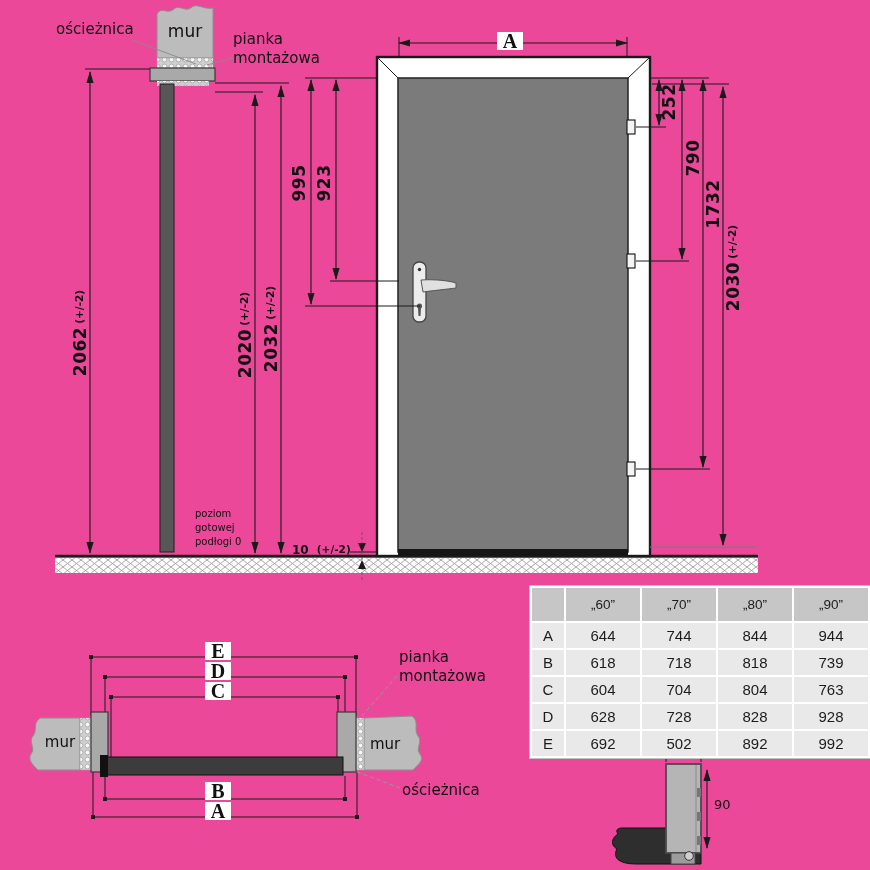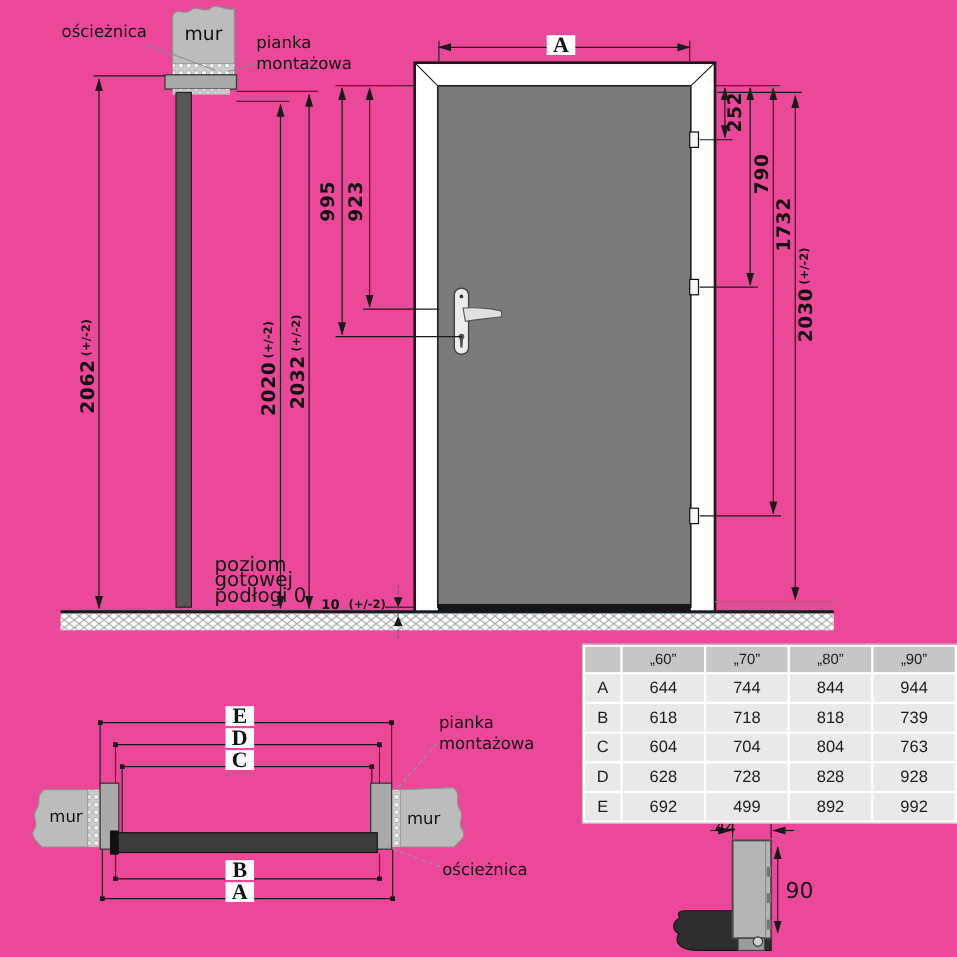--- a/index.html
+++ b/index.html
@@ -2,32 +2,32 @@
 <html><head>
 <meta charset="utf-8">
 <title>Door installation diagram</title>
 <style>
   html,body{margin:0;padding:0;background:#fff;}
   #canvas{position:relative;width:870px;height:870px;background:#ec4899;overflow:hidden;
           font-family:"DejaVu Sans",sans-serif;color:#111;}
   svg{position:absolute;left:0;top:0;}
   .lbl{position:absolute;white-space:nowrap;color:#111;}
   .f15{font-size:15px;line-height:19px;}
-  .f13{font-size:18px;line-height:14px;}
+  .f13{font-size:10px;line-height:14px;}
   .f16{font-size:15px;}
   .rot{display:flex;align-items:center;justify-content:center;transform:rotate(-90deg);height:22px;}
   .dimnum{font-weight:700;font-size:17px;letter-spacing:.5px;font-family:"DejaVu Sans",sans-serif;}
   .dimtol{font-weight:700;font-size:10.5px;margin-left:3px;position:relative;top:-1px;}
   .gapnum{font-weight:700;font-size:12px;}
   .bigletter{font-family:"Liberation Serif",serif;font-weight:700;font-size:20px;line-height:18px;
              background:#fff;text-align:center;width:26px;}
   #size-table{position:absolute;left:530px;top:586px;border-collapse:separate;border-spacing:2px;
               background:#fff;outline:1px solid #c2c2c2;font-family:"Liberation Sans",sans-serif;}
   #size-table th,#size-table td{padding:0;text-align:center;vertical-align:middle;font-weight:400;}
-  #size-table th{background:#c6c6c6;height:23px;width:74px;font-size:13.5px;color:#1c1c1c;}
+  #size-table th{background:#c6c6c6;height:33px;width:74px;font-size:13.5px;color:#1c1c1c;}
   #size-table th.corner{width:32px;}
   #size-table td{background:#e9e9e9;height:25px;font-size:15px;color:#1c1c1c;}
 </style>
 </head>
 <body>
 
 <div id="canvas">
 
 <svg width="870" height="870" viewBox="0 0 870 870">
   <defs>
@@ -223,21 +223,21 @@
   <div class="lbl bigletter" style="left:205px;top:802px;">A</div>
   <div class="lbl f16" style="left:38px;top:733px;width:44px;text-align:center;">mur</div>
   <div class="lbl f16" style="left:370px;top:735px;">mur</div>
   <div class="lbl f15" style="left:399px;top:648px;">
     <div>pianka</div>
     <div>montażowa</div>
   </div>
   <div class="lbl f15" style="left:402px;top:781px;">ościeżnica</div>
 
   <div class="lbl f16" style="left:650px;top:743px;">44</div>
-  <div class="lbl" style="left:714px;top:797px;font-size:20px;">90</div>
+  <div class="lbl" style="left:714px;top:797px;font-size:13px;">90</div>
 
   <table id="size-table">
     <thead>
       <tr>
         <th class="corner"></th>
         <th>„60”</th>
         <th>„70”</th>
         <th>„80”</th>
         <th>„90”</th>
       </tr>
@@ -267,20 +267,20 @@
       <tr>
         <td>D</td>
         <td>628</td>
         <td>728</td>
         <td>828</td>
         <td>928</td>
       </tr>
       <tr>
         <td>E</td>
         <td>692</td>
-        <td>499</td>
+        <td>502</td>
         <td>892</td>
         <td>992</td>
       </tr>
     </tbody>
   </table>
 
 </div>
 
 </body></html>

